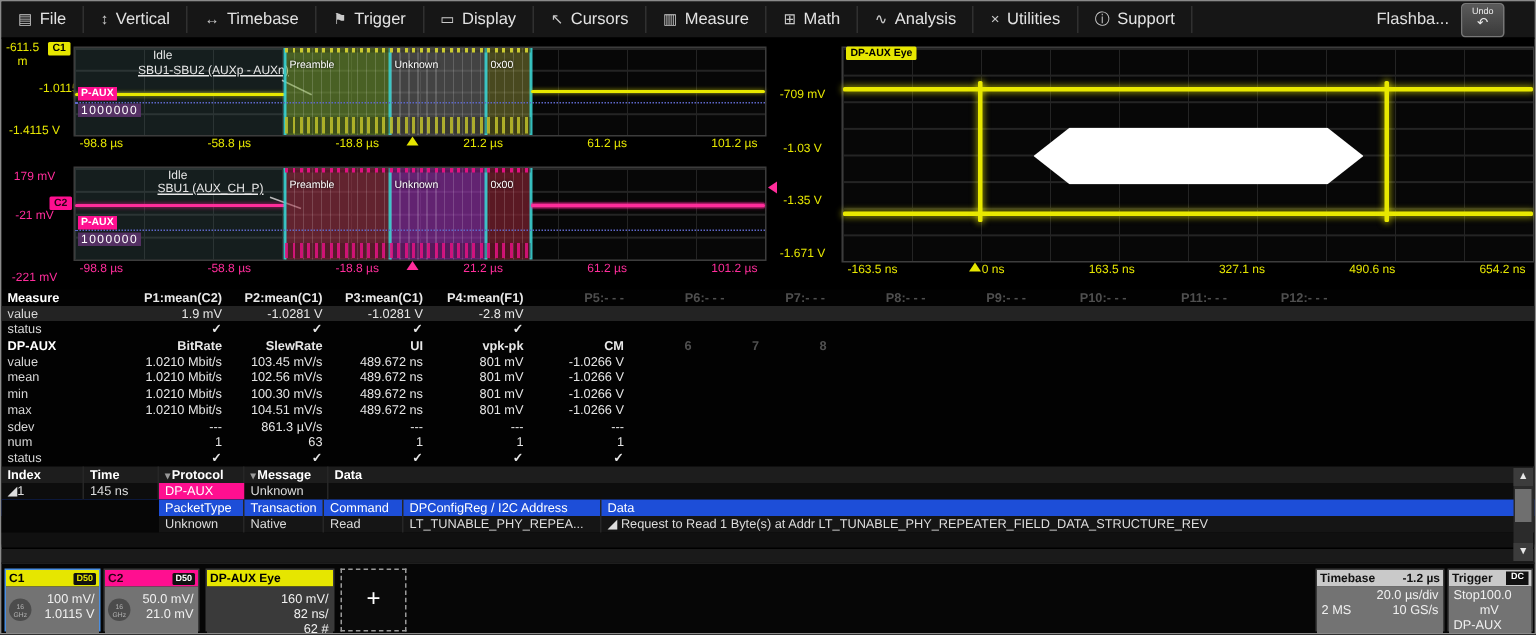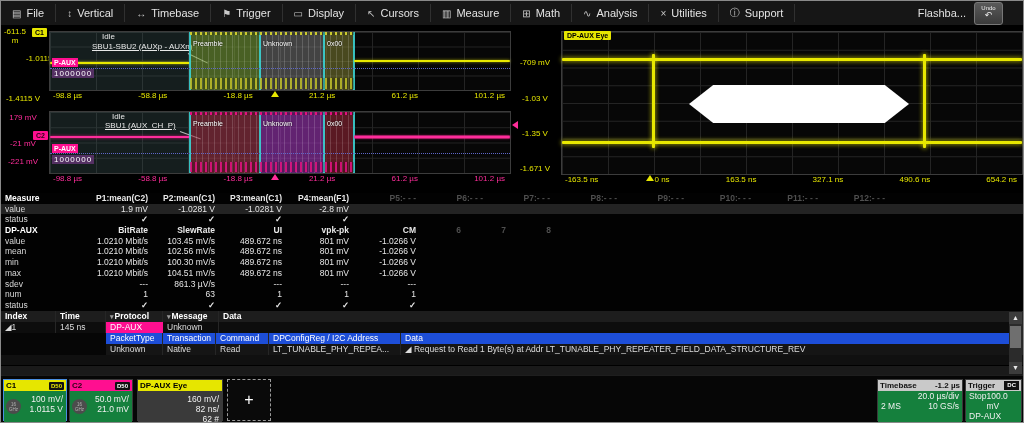--- a/index.html
+++ b/index.html
@@ -72,21 +72,21 @@
   .filler2{height:10px;background:#1a1a1a;margin-top:1px;}
   .vscroll{position:absolute;right:1px;top:1px;width:13px;height:62px;background:#2b2b2b;}
   .varrow{position:absolute;left:0;width:13px;height:12px;background:#3c3c3c;color:#e8e8e8;
           font-size:7px;text-align:center;line-height:12px;}
   .vthumb{position:absolute;left:1px;top:14px;width:11px;height:22px;background:#6f6f6f;}
   
   .footer{position:absolute;left:0;top:374px;width:100%;height:47px;background:#060606;border-top:1px solid #1e1e1e;}
   .fbox{position:absolute;top:3px;height:42px;box-sizing:border-box;}
   .fbox .fh{height:11px;line-height:11px;font-size:8px;font-weight:bold;display:flex;
             justify-content:space-between;align-items:center;padding:0 2px;}
-  .fbox .fb{height:31px;background:#15803d;font-size:8.5px;color:#f0f0f0;position:relative;}
+  .fbox .fb{height:31px;background:#737373;font-size:8.5px;color:#f0f0f0;position:relative;}
   .d50{font-size:6px;font-weight:bold;background:#111;padding:0 2px;border-radius:1px;line-height:8px;}
   .bwicon{position:absolute;left:2px;top:8px;width:15px;height:15px;border-radius:50%;background:#4c4c4c;
           color:#b5b5b5;font-size:4.5px;line-height:5px;text-align:center;padding-top:3px;box-sizing:border-box;}
   .fvals{position:absolute;right:3px;top:3px;text-align:right;line-height:10px;}
   .addbox{position:absolute;left:226px;top:3px;width:44px;height:42px;border:1px dashed #9a9a9a;
           box-sizing:border-box;color:#fff;font-size:16px;display:flex;align-items:center;justify-content:center;background:#0a0a0a;}
   .sysbox .fh{background:#c9c9c9;color:#111;}
   .dcbadge{background:#111;color:#fff;font-size:6px;font-weight:bold;padding:0 3px;line-height:9px;}
   .fline{display:flex;justify-content:space-between;padding:0 3px;line-height:10px;}
   .fline.r{justify-content:flex-end;}
@@ -150,21 +150,21 @@
         <span class="u-arrow">↶</span>
       </div>
     </div>
   </div>
 
   <div class="display">
 
     <span class="ylab c1col" style="left:0;top:2px;width:28px;">-611.5 m</span>
     <span class="badge" style="left:31px;top:3px;background:#e6e600;color:#000;">C1</span>
     <span class="ylab c1col" style="left:0;top:29px;padding-left:20px;">-1.0115 V</span>
-    <span class="ylab c1col" style="left:0;top:57px;margin-top:12px;">-1.4115 V</span>
+    <span class="ylab c1col" style="left:0;top:57px;">-1.4115 V</span>
 
     <div class="grid" style="left:48px;top:6px;width:460px;height:58px;background-size:46px 100%,100% 14.5px;">
       <div class="idle-zone" style="width:140px;"></div>
       <span class="anno" style="left:52px;top:0;">Idle</span>
       <span class="anno src" style="left:42px;top:10px;">SBU1-SBU2 (AUXp - AUXn)</span>
       <div class="callout" style="left:138px;top:21px;width:22px;transform:rotate(26deg);"></div>
       <div class="trace" style="left:0;top:30px;width:140px;height:2px;background:#e8e800;box-shadow:0 0 3px rgba(230,230,0,.7);"></div>
       <div class="seg" style="left:140px;width:70px;background-color:rgba(128,170,60,.55);"><span class="sl">Preamble</span></div>
       <div class="seg" style="left:210px;width:64px;background-color:rgba(150,150,150,.42);"><span class="sl">Unknown</span></div>
       <div class="seg" style="left:274px;width:30px;background-color:rgba(140,140,55,.5);"><span class="sl">0x00</span></div>
@@ -185,21 +185,21 @@
         <span>-58.8 µs</span>
         <span>-18.8 µs</span>
         <span>21.2 µs</span>
         <span>61.2 µs</span>
         <span>101.2 µs</span>
       </div>
 
     <span class="ylab c2col" style="left:0;top:88px;">179 mV</span>
     <span class="badge" style="left:32px;top:106px;background:#ff0f90;color:#2a0015;">C2</span>
     <span class="ylab c2col" style="left:0;top:114px;">-21 mV</span>
-    <span class="ylab c2col" style="left:0;top:132px;">-221 mV</span>
+    <span class="ylab c2col" style="left:0;top:155px;">-221 mV</span>
 
     <div class="grid" style="left:48px;top:86px;width:460px;height:61px;background-size:46px 100%,100% 15.25px;">
       <div class="idle-zone" style="width:140px;"></div>
       <span class="anno" style="left:62px;top:0;">Idle</span>
       <span class="anno src" style="left:55px;top:9px;">SBU1 (AUX_CH_P)</span>
       <div class="callout" style="left:130px;top:19px;width:22px;transform:rotate(20deg);"></div>
       <div class="trace" style="left:0;top:24px;width:140px;height:2px;background:#ff2d9b;box-shadow:0 0 3px rgba(255,20,140,.8);"></div>
       <div class="seg" style="left:140px;width:70px;background-color:rgba(160,55,75,.6);"><span class="sl">Preamble</span></div>
       <div class="seg" style="left:210px;width:64px;background-color:rgba(160,55,185,.6);"><span class="sl">Unknown</span></div>
       <div class="seg" style="left:274px;width:30px;background-color:rgba(135,35,50,.65);"><span class="sl">0x00</span></div>

